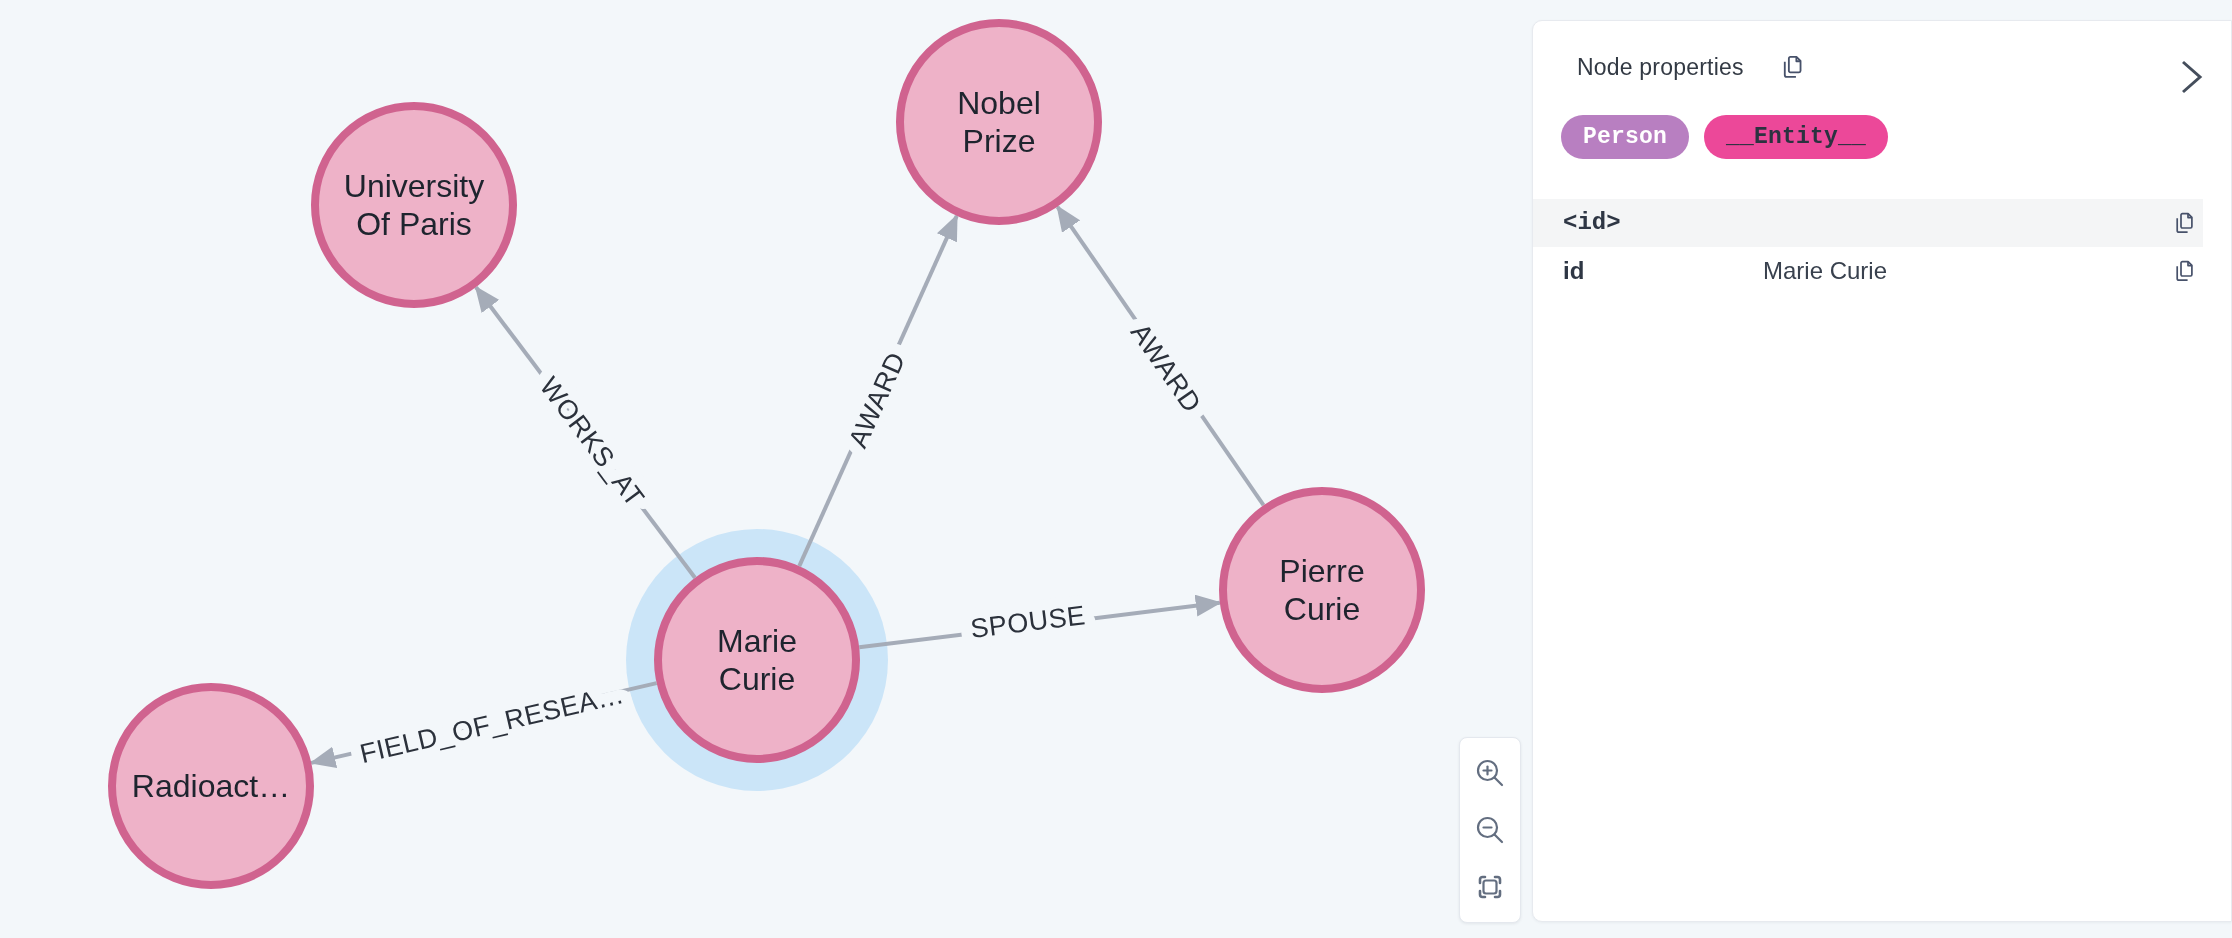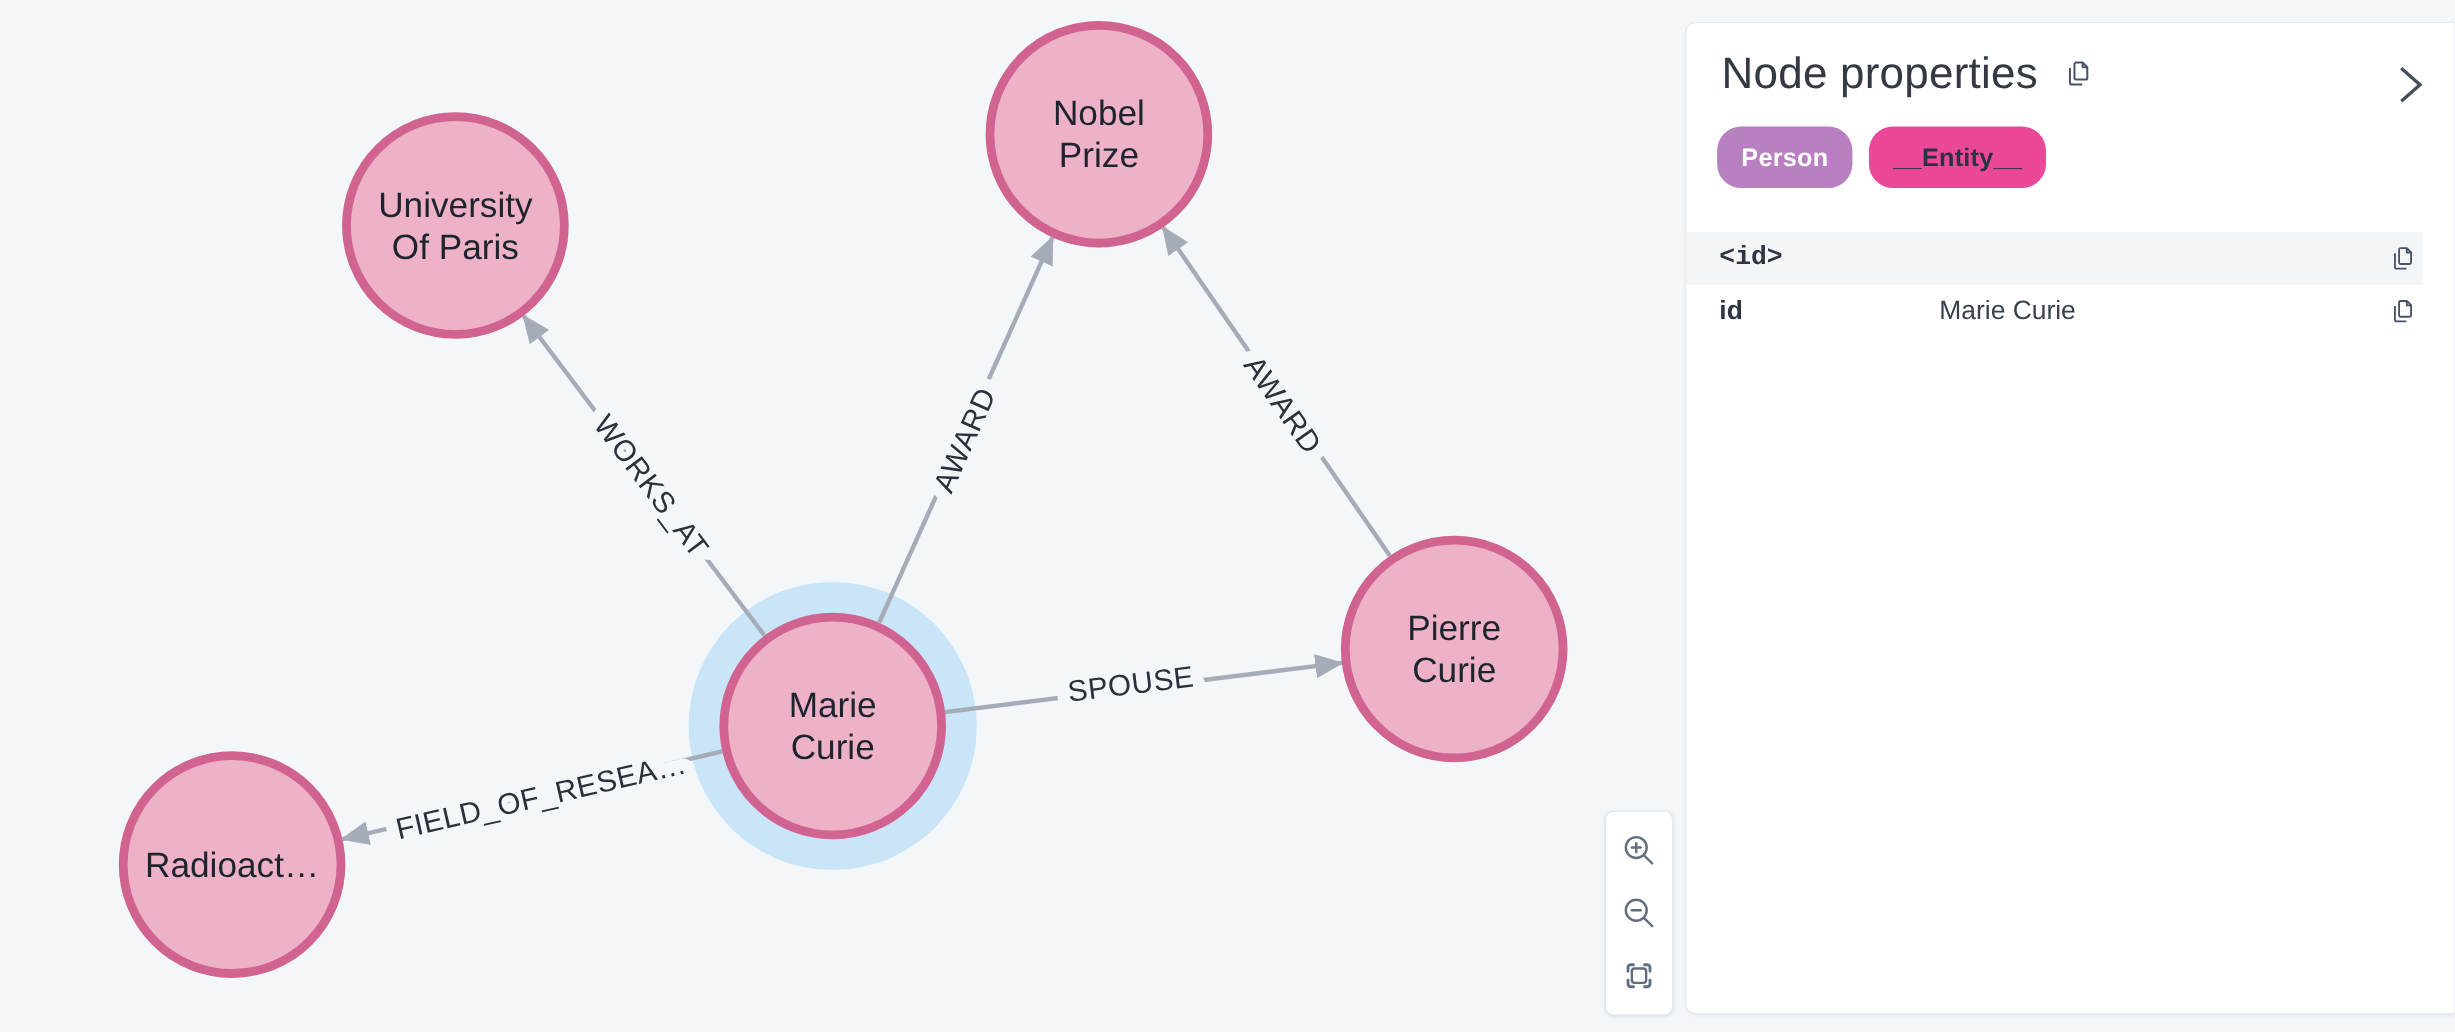--- a/index.html
+++ b/index.html
@@ -14,27 +14,27 @@
     box-shadow:0 1px 3px rgba(27,39,51,.08);
     display:flex;flex-direction:column;align-items:center;justify-content:space-around;padding:6px 0;box-sizing:border-box;}
   .zoom-btn{width:42px;height:42px;border:none;background:transparent;display:flex;
     align-items:center;justify-content:center;cursor:pointer;padding:0;border-radius:6px;}
   .zoom-btn svg{stroke:#636e80;fill:none;}
   
   .panel{position:absolute;left:1532px;top:20px;width:700px;height:902px;box-sizing:border-box;
     background:#ffffff;border:1px solid #e7eaef;border-radius:10px 0 0 10px;
     box-shadow:0 1px 3px rgba(27,39,51,.05);padding:24px 28px;}
   .panel-header{display:flex;align-items:center;gap:16px;height:44px;}
-  .panel-title{font-size:40px;font-weight:400;color:#333a44;margin:4px;letter-spacing:.2px;}
+  .panel-title{font-size:23px;font-weight:400;color:#333a44;margin:16px;letter-spacing:.2px;}
   .icon-btn{border:none;background:transparent;padding:0;cursor:pointer;display:flex;
     align-items:center;justify-content:center;}
   .chevron-btn{position:absolute;right:20px;top:34px;width:40px;height:44px;}
   .badges{display:flex;gap:15px;margin-top:26px;}
-  .badge{height:56px;display:inline-flex;align-items:center;padding:0 22px;
-    border-radius:22px;font-size:23px;font-weight:700;letter-spacing:.2px;}
+  .badge{height:44px;display:inline-flex;align-items:center;padding:0 22px;
+    border-radius:22px;font-size:23px;font-weight:700;letter-spacing:.2px;font-family:Liberation Mono, monospace;}
   .props{margin:40px 0 0 -28px;}
   .prop-row{display:flex;align-items:flex-start;padding:5px 0 5px 30px;}
   .prop-row.striped{background:#f4f5f6;font-family:Liberation Mono, monospace;}
   .prop-key{width:200px;flex:0 0 200px;font-size:24px;font-weight:700;color:#2e3644;line-height:38px;}
   .prop-value{flex:0 1 385px;max-width:385px;font-size:24px;color:#39414e;line-height:38px;overflow-wrap:anywhere;}
   .prop-copy{margin-left:auto;width:40px;height:38px;}
   .copy-icon-svg{stroke:#47516a;fill:none;}
 </style>
 </head>
 <body style="background: rgb(243, 247, 250);">

